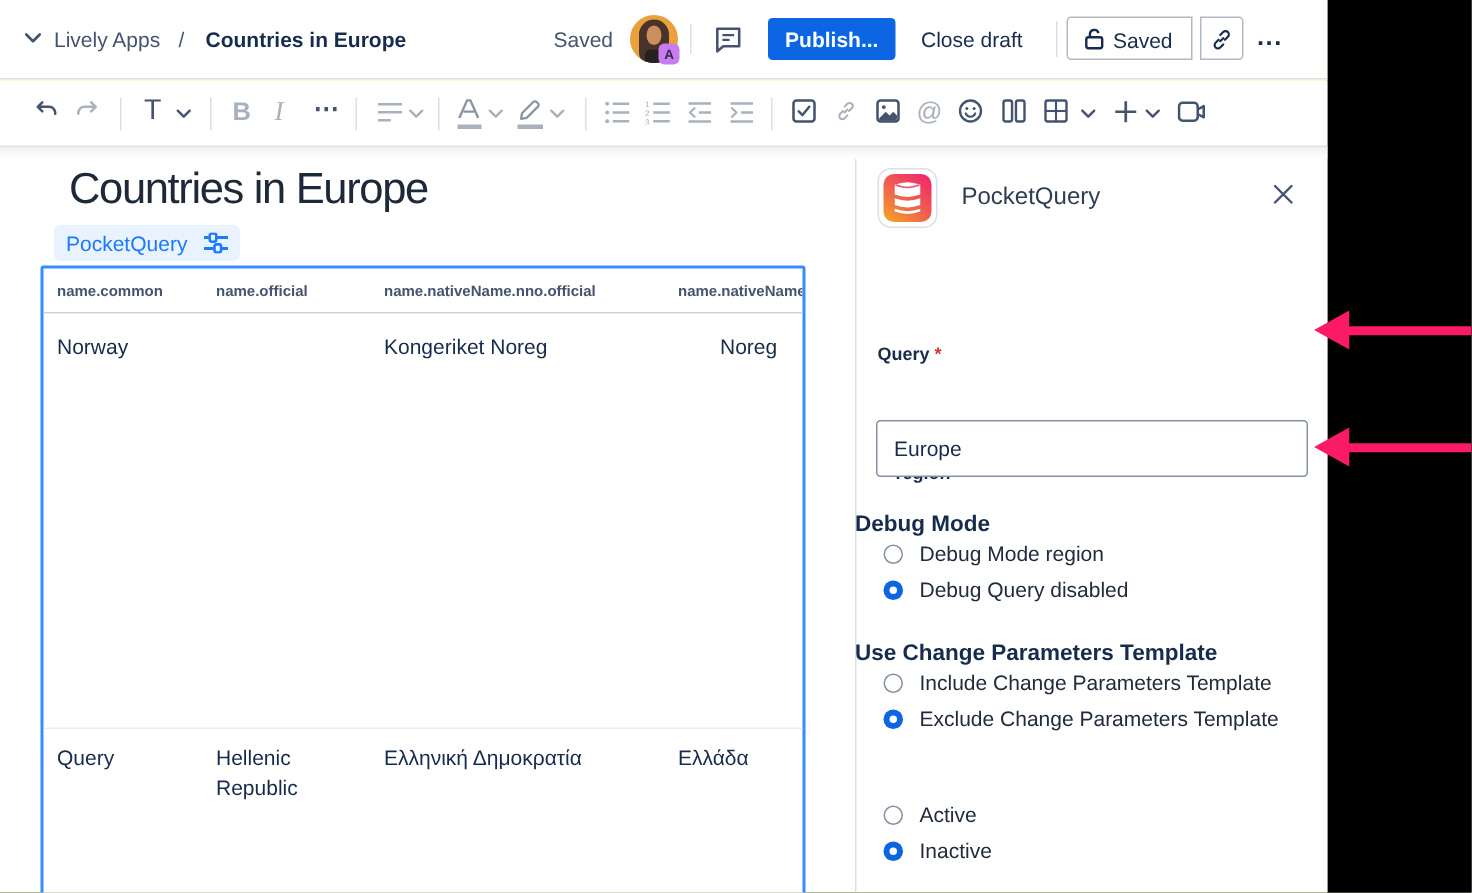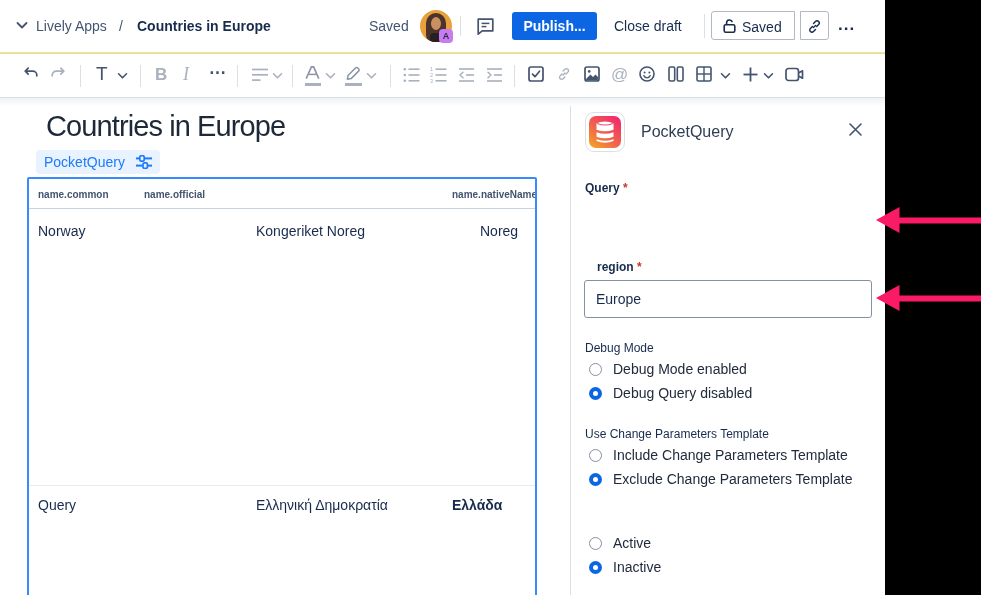--- a/index.html
+++ b/index.html
@@ -1,18 +1,18 @@
 <!DOCTYPE html>
 <html><head>
 <meta charset="utf-8">
 <style>
   * { margin:0; padding:0; box-sizing:border-box; }
   html,body { width:981px; height:595px; background:#000; overflow:hidden; }
   body { font-family:"Liberation Sans", sans-serif; }
-  #app { position:absolute; left:0; top:0; width:885px; height:595px; background:#fde047; overflow:hidden; }
+  #app { position:absolute; left:0; top:0; width:885px; height:595px; background:#fef9c3; overflow:hidden; }
   .abs { position:absolute; }
 
   
   #topbar { position:absolute; left:0; top:0; width:885px; height:53px; background:#fff; border-bottom:1px solid #DCDFE4; }
   .crumb-gray { color:#44546F; font-size:14px; }
   .crumb-dark { color:#172B4D; font-size:14px; font-weight:bold; }
   #saved { color:#44546F; font-size:14px; }
   #publish { position:absolute; left:512px; top:12px; width:85px; height:28px; background:#0C66E4; color:#fff; border-radius:3px; font-size:14px; font-weight:bold; text-align:center; line-height:28px; }
   #closedraft { position:absolute; left:614px; top:18px; color:#172B4D; font-size:14px; font-weight:500; }
   #sharebtn { position:absolute; left:711px; top:11px; width:84px; height:29px; border:1px solid #B3B9C4; border-radius:3px 0 0 3px; color:#172B4D; font-size:14px; font-weight:500; }
@@ -31,25 +31,25 @@
   .th { position:absolute; top:10px; font-size:10px; font-weight:bold; color:#44546F; white-space:nowrap; }
   .td { position:absolute; font-size:14px; color:#172B4D; line-height:20px; }
   #hline { position:absolute; left:0; top:29px; width:510px; height:1px; background:#C9D2E0; }
   #rline { position:absolute; left:0; top:306px; width:510px; height:1px; background:#E9EBEE; }
 
   
   #panel { position:absolute; left:570px; top:98px; width:315px; height:497px; background:#fff; border-left:1px solid #DCDFE4; }
   #pqicon { position:absolute; left:585px; top:112px; width:40px; height:40px; border:1px solid #DCDFE4; border-radius:9px; background:#fff; }
   #pqgrad { position:absolute; left:3px; top:3px; width:32px; height:32px; border-radius:7px; background:linear-gradient(38deg, #F6B21B -5%, #EF6A4A 40%, #F2256E 95%); }
   #pqname { position:absolute; left:641px; top:123px; font-size:16px; font-weight:500; color:#2F3D52; }
-  .flabel { position:absolute; font-size:12px; font-weight:bold; color:#172B4D; }
+  .flabel { position:absolute; font-size:12px; font-weight:bold; color:#172B4D;margin-top:48px; }
   .flabel .req { color:#C9372C; }
   .fbox { position:absolute; left:584px; width:288px; height:38px; border:1px solid #8590A2; border-radius:3px; background:#fff; }
   .fbox .val { position:absolute; left:11px; top:10px; font-size:14px; color:#172B4D; }
-  .glabel { position:absolute; left:585px; font-size:12px; font-weight:normal; color:#172B4D; }
+  .glabel { position:absolute; left:570px; font-size:15px; font-weight:bold; color:#172B4D; }
   .radio-row { position:absolute; left:589px; height:14px; }
   .rtext { position:absolute; left:24px; top:-2px; font-size:14px; color:#222B3D; white-space:nowrap; }
   .rc { position:absolute; left:0; top:0; width:13px; height:13px; border-radius:50%; }
   .rc.off { border:1px solid #8590A2; background:#fff; }
   .rc.on { background:#0C66E4; }
   .rc.on::after { content:""; position:absolute; left:4px; top:4px; width:5px; height:5px; background:#fff; border-radius:50%; }
 
   
   #arrows { position:absolute; left:0; top:0; width:981px; height:595px; pointer-events:none; }
 </style>
@@ -241,27 +241,29 @@
         <line x1="0" y1="10.6" x2="6.4" y2="10.6" stroke="#1D7AFC" stroke-width="2"></line>
         <rect x="7" y="7.9" width="4.4" height="5.4" rx="1.4" fill="none" stroke="#1D7AFC" stroke-width="1.7"></rect>
         <line x1="12" y1="10.6" x2="16" y2="10.6" stroke="#1D7AFC" stroke-width="2"></line>
       </svg>
     </div>
     <div id="qtable">
       <div id="hline"></div>
       <div id="rline"></div>
       <div class="th" style="left:9px;">name.common</div>
       <div class="th" style="left:115px;">name.official</div>
+      <div class="th" style="left:227px;">name.nativeName.nno.official</div>
       <div class="th" style="left:423px;">name.nativeName.nno.comm</div>
       <div class="td" style="left:9px;top:42px;">Norway</div>
       <div class="td" style="left:227px;top:42px;">Kongeriket Noreg</div>
       <div class="td" style="left:423px;top:42px;margin-left:28px;">Noreg</div>
       <div class="td" style="left:9px;top:316px;">Query</div>
+      <div class="td" style="left:115px;top:316px;width:100px;">Hellenic Republic</div>
       <div class="td" style="left:227px;top:316px;">Ελληνική Δημοκρατία</div>
-      <div class="td" style="left:423px;top:316px;font-weight:bold;">Ελλάδα</div>
+      <div class="td" style="left:423px;top:316px;">Ελλάδα</div>
     </div>
 
   <div id="panel"></div>
   <div id="pqicon">
       <div id="pqgrad">
     <svg style="position:absolute;left:7px;top:4px" width="18" height="25" viewBox="0 0 18 25">
       <g fill="#fff">
         <path d="M0.5 3.2 Q9 -0.2 17.5 3.2 L17.5 9.7 Q9 13 0.5 9.7 Z"></path>
         <path d="M0.5 12.2 Q9 15.4 17.5 12.2 L17.5 16.7 Q9 20 0.5 16.7 Z"></path>
         <path d="M0.5 19.2 Q9 22.4 17.5 19.2 L17.5 21 Q9 24.3 0.5 21 Z"></path>
@@ -278,21 +280,21 @@
   <div class="flabel" style="left:585px;top:181px;">Query <span class="req">*</span></div>
 
   <div class="flabel" style="left:585px;top:260px;padding-left:12px;">region <span class="req">*</span></div>
   <div class="fbox" style="top:280px;">
     <span class="val">Europe</span>
   </div>
 
   <div class="glabel" style="top:341px;">Debug Mode</div>
   <div class="radio-row" style="top:363px;">
       <span class="rc off"></span>
-      <span class="rtext">Debug Mode enabled</span>
+      <span class="rtext">Debug Mode region</span>
     </div>
   <div class="radio-row" style="top:387px;">
       <span class="rc on"></span>
       <span class="rtext">Debug Query disabled</span>
     </div>
 
   <div class="glabel" style="top:427px;">Use Change Parameters Template</div>
   <div class="radio-row" style="top:449px;">
       <span class="rc off"></span>
       <span class="rtext">Include Change Parameters Template</span>

